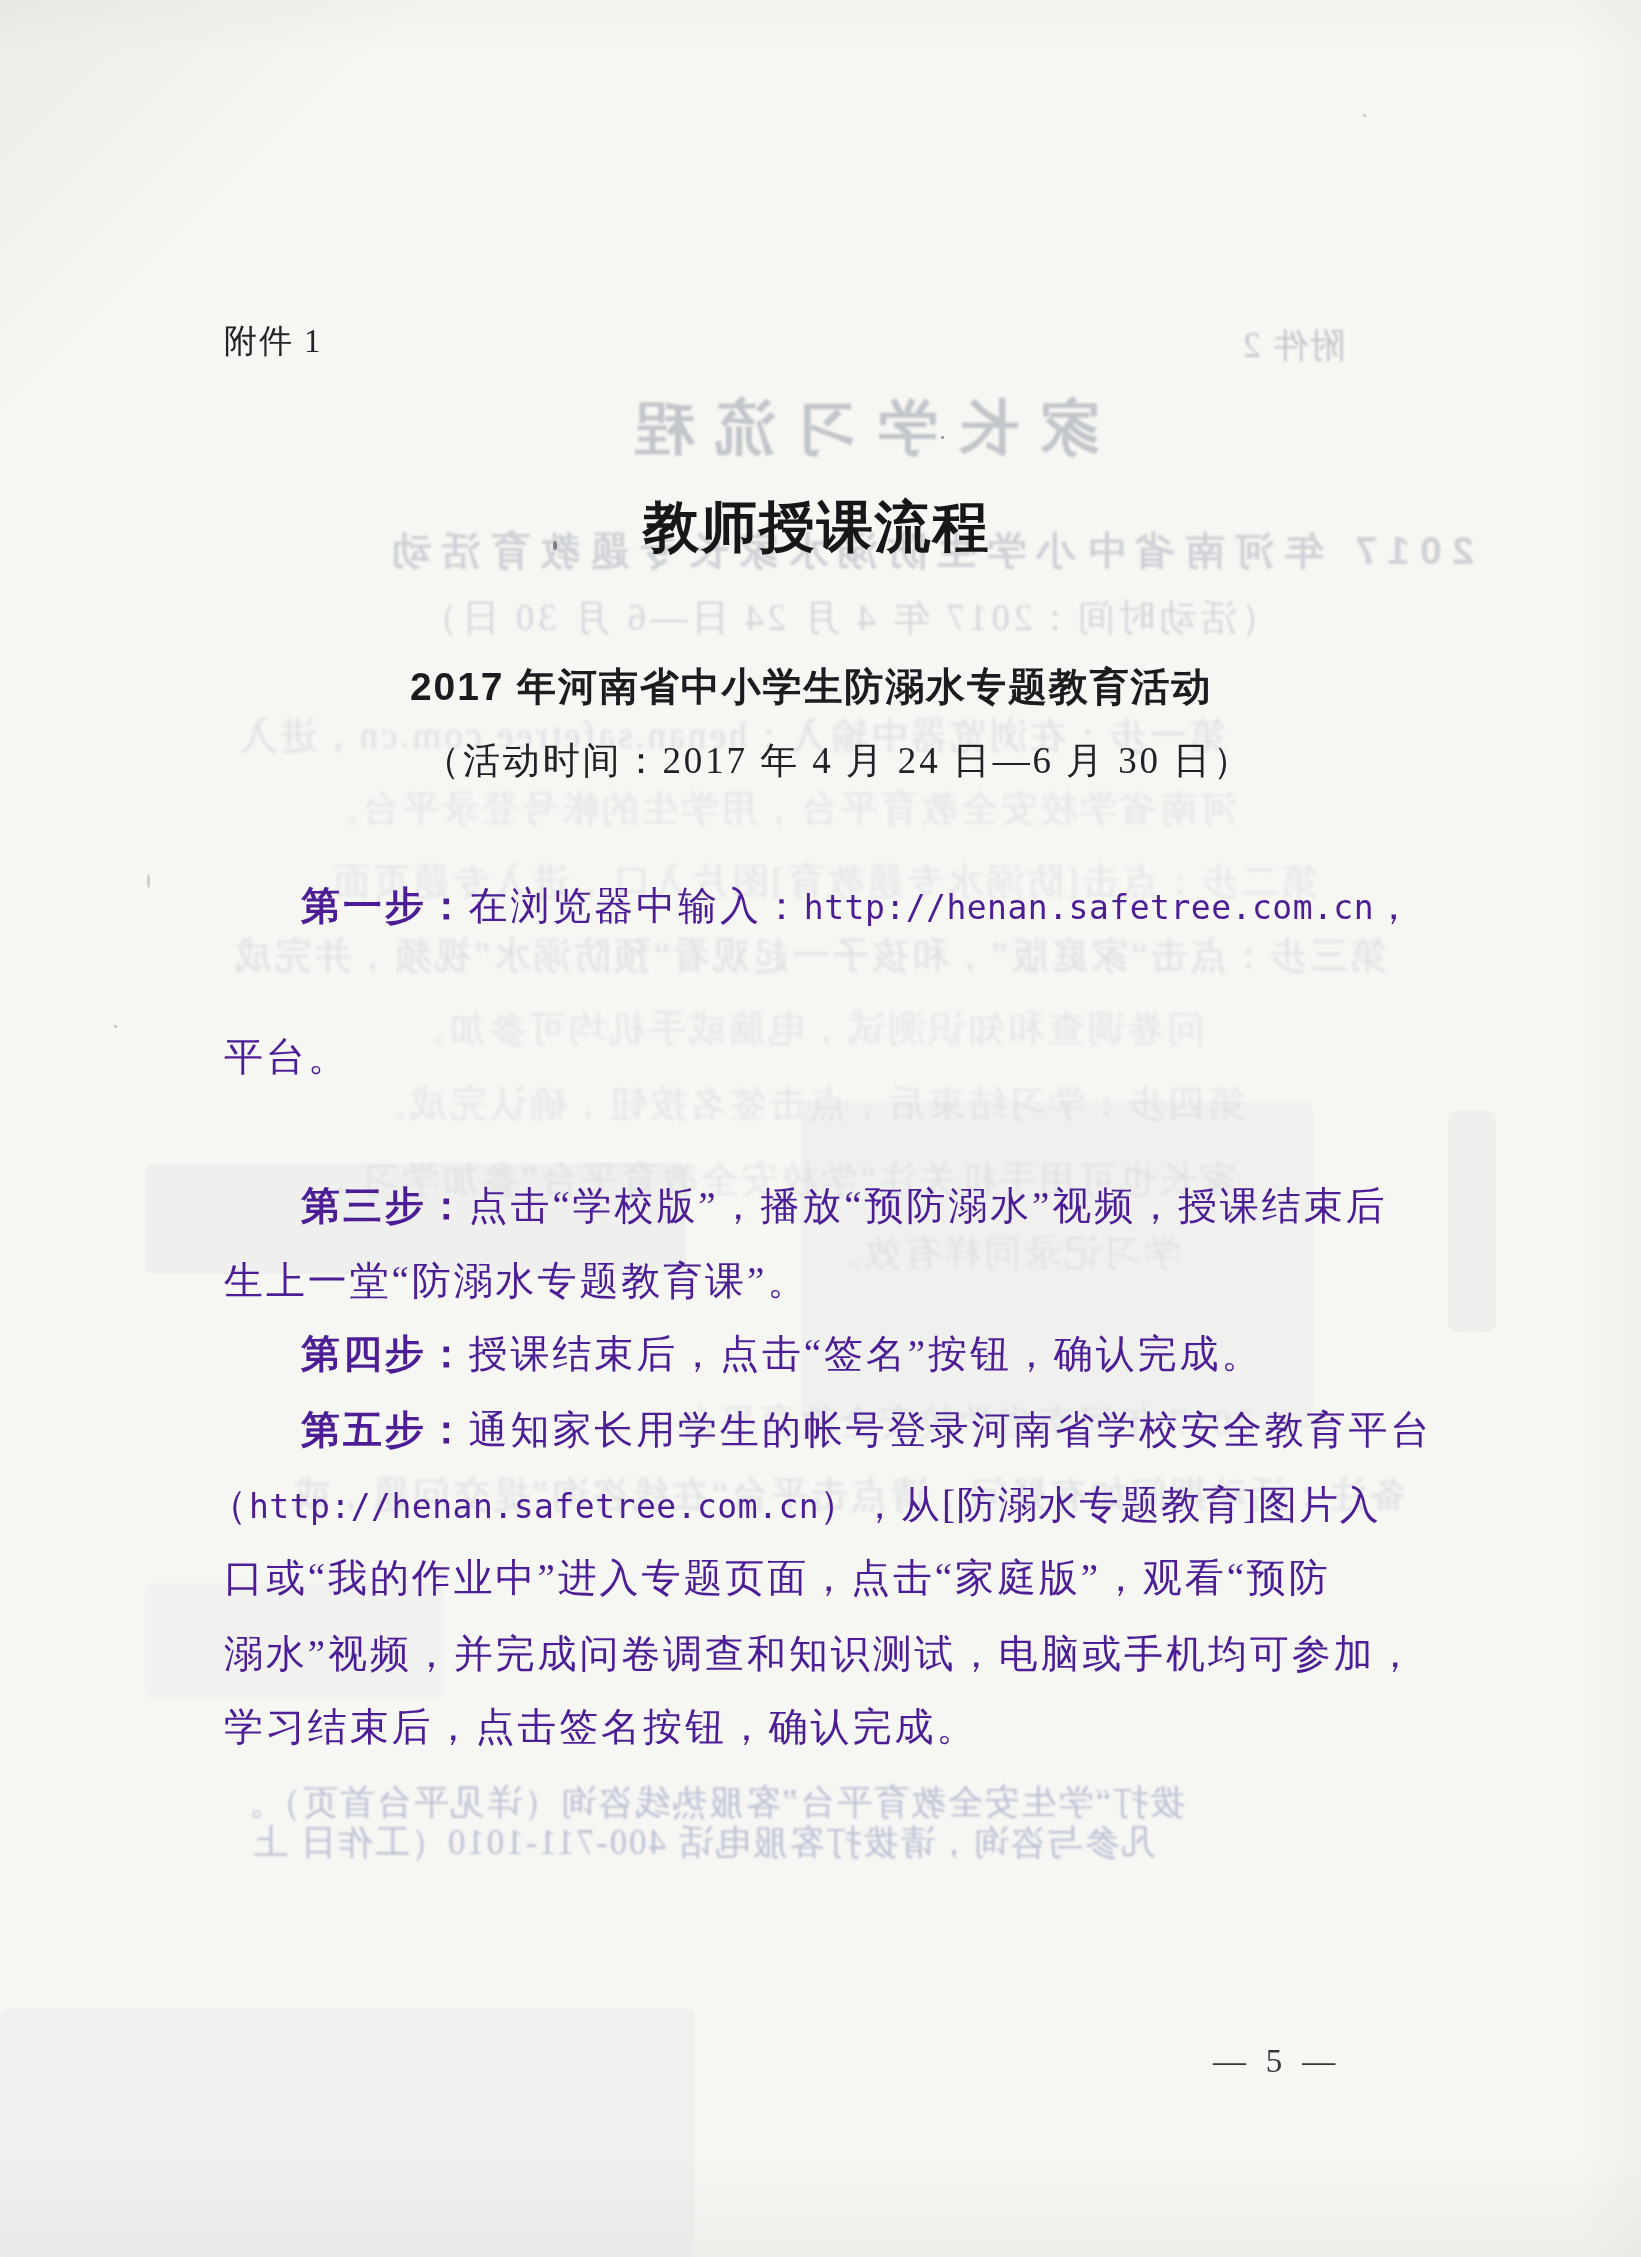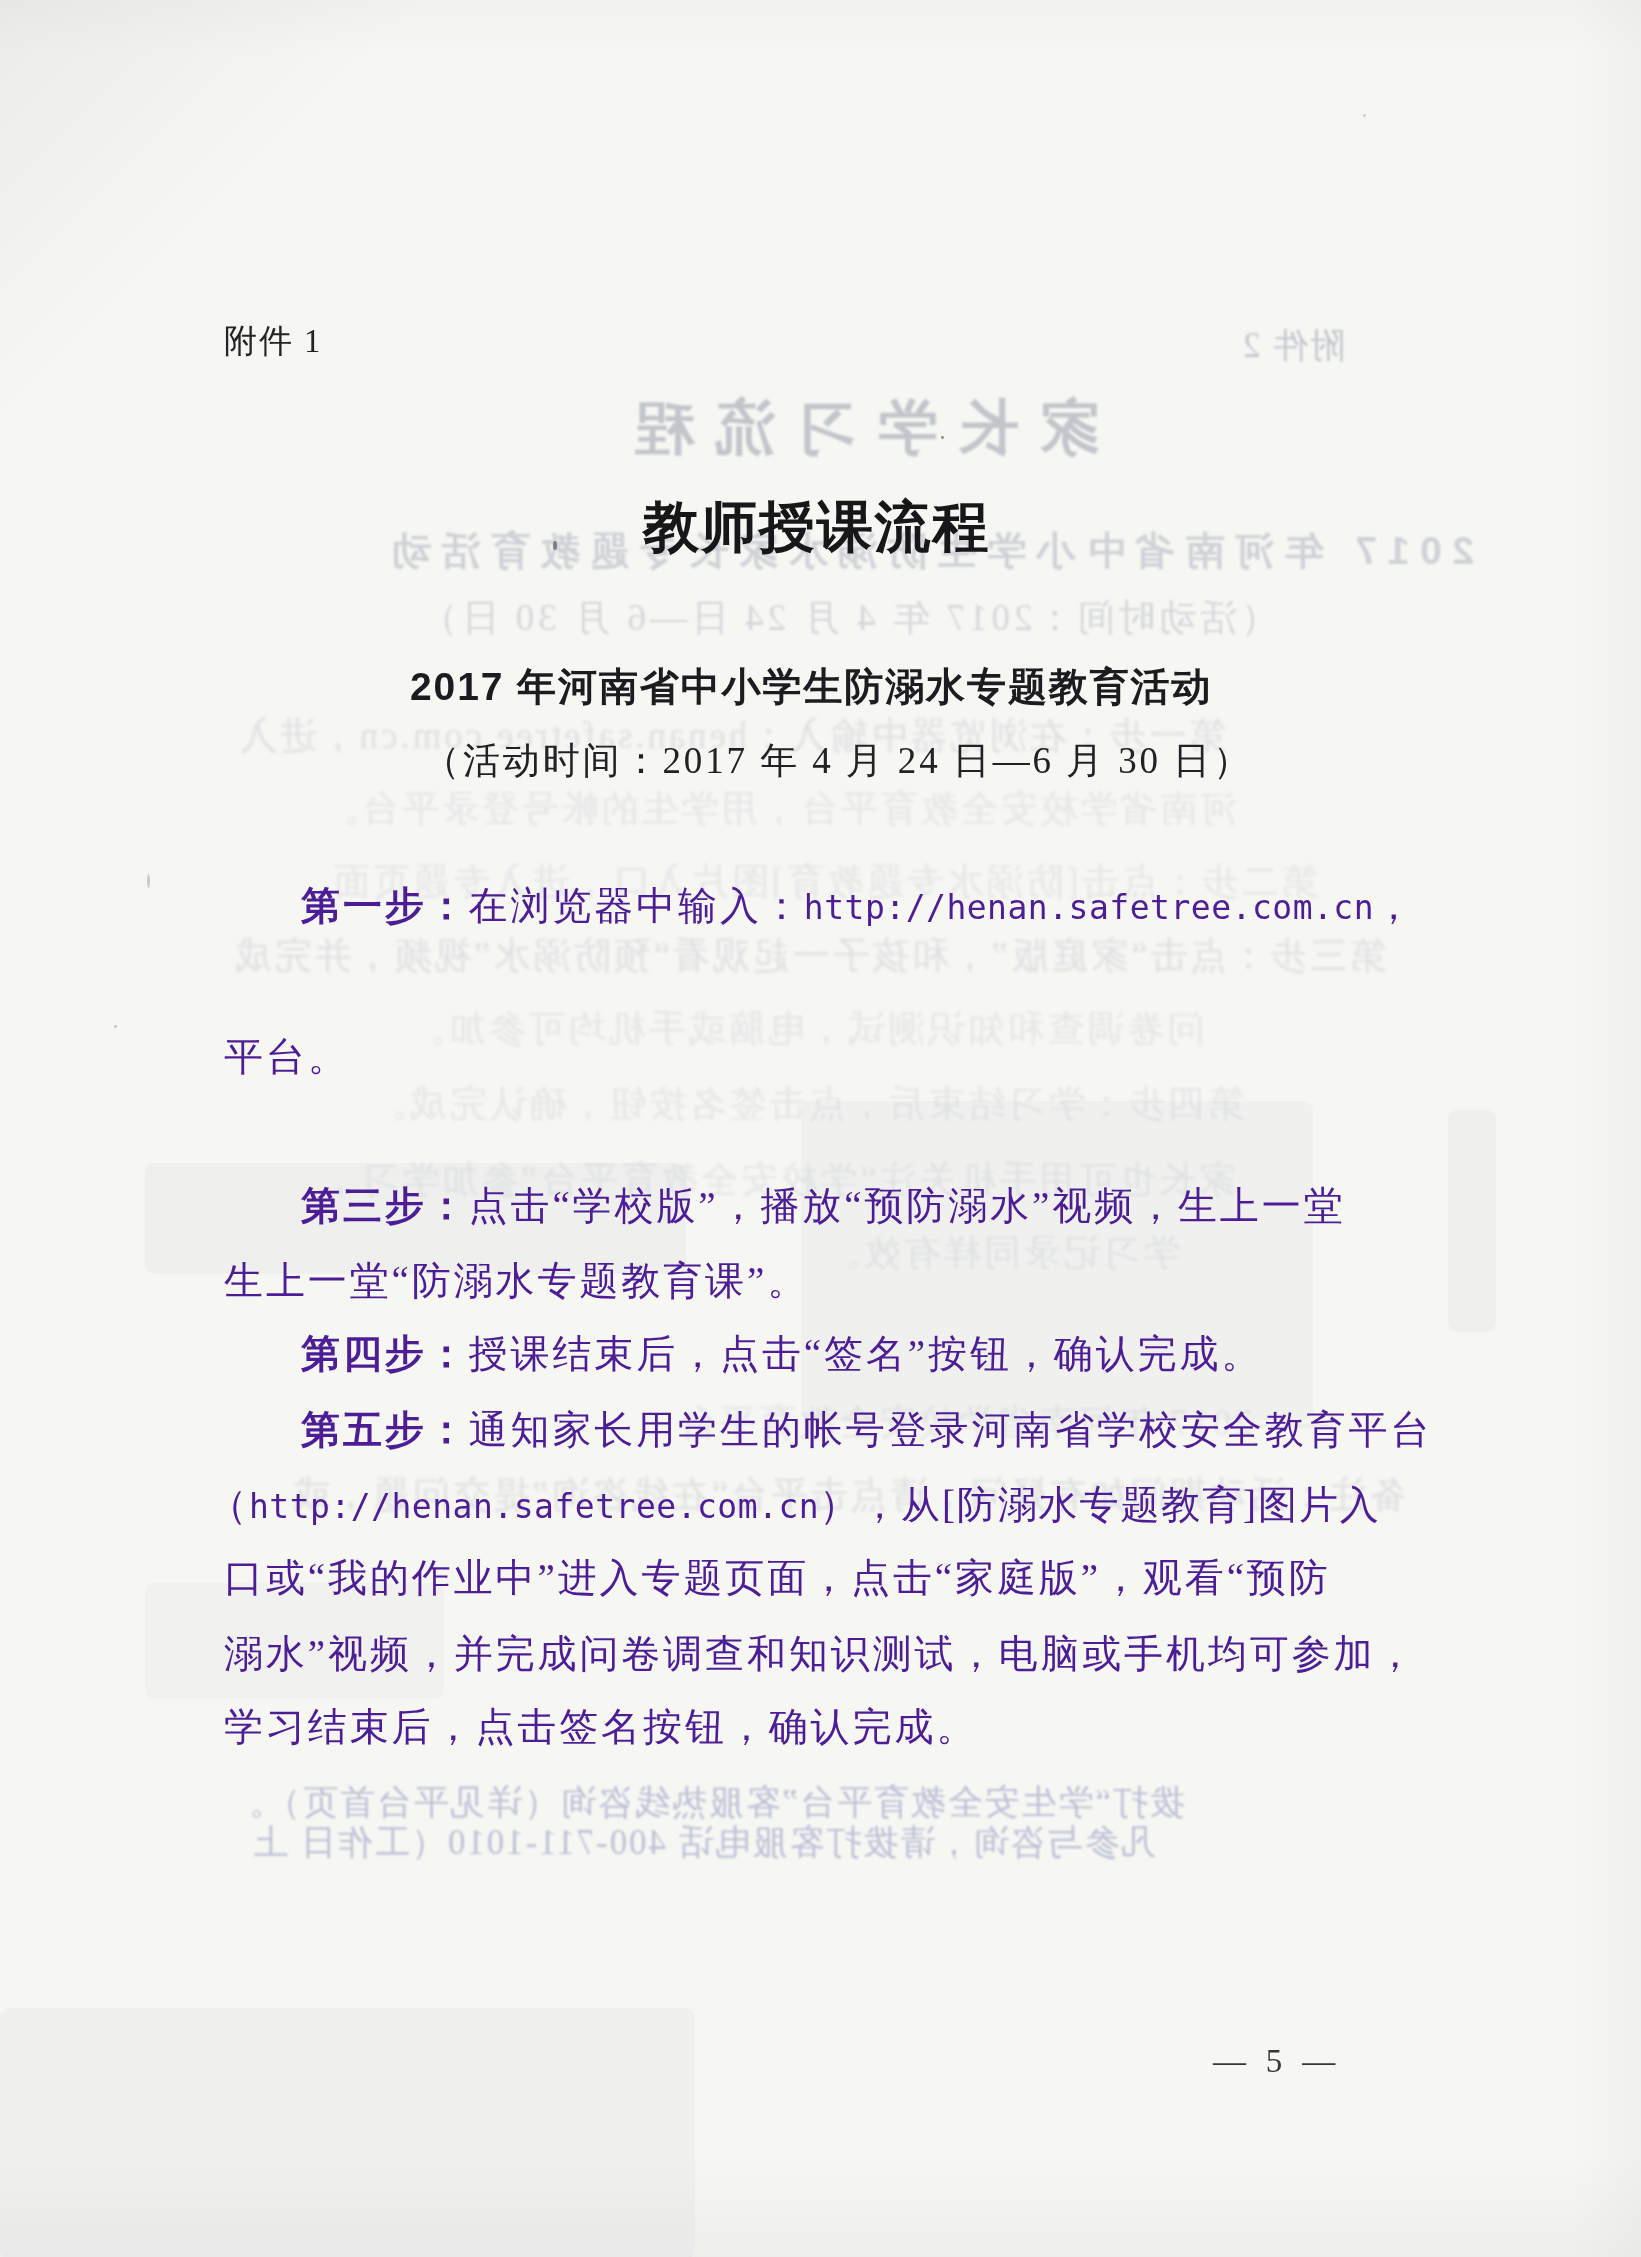--- a/index.html
+++ b/index.html
@@ -101,21 +101,21 @@
     <span class="step-prefix">第一步：</span><span>在浏览器中输入：</span><span class="url">http://henan.safetree.com.cn</span><span>，</span>
   </div>
 
 
   <div class="abs body-line" style="left:224px;top:1035px;">
     <span>平台。</span>
   </div>
 
 
   <div class="abs body-line" style="left:301px;top:1184px;">
-    <span class="step-prefix">第三步：</span><span>点击“学校版”，播放“预防溺水”视频，生上一堂</span>
+    <span class="step-prefix">第三步：</span><span>点击“学校版”，播放“预防溺水”视频，授课结束后</span>
   </div>
 
   <div class="abs body-line" style="left:224px;top:1259px;">
     <span>生上一堂“防溺水专题教育课”。</span>
   </div>
 
   <div class="abs body-line" style="left:301px;top:1332px;">
     <span class="step-prefix">第四步：</span><span>授课结束后，点击“签名”按钮，确认完成。</span>
   </div>
 

